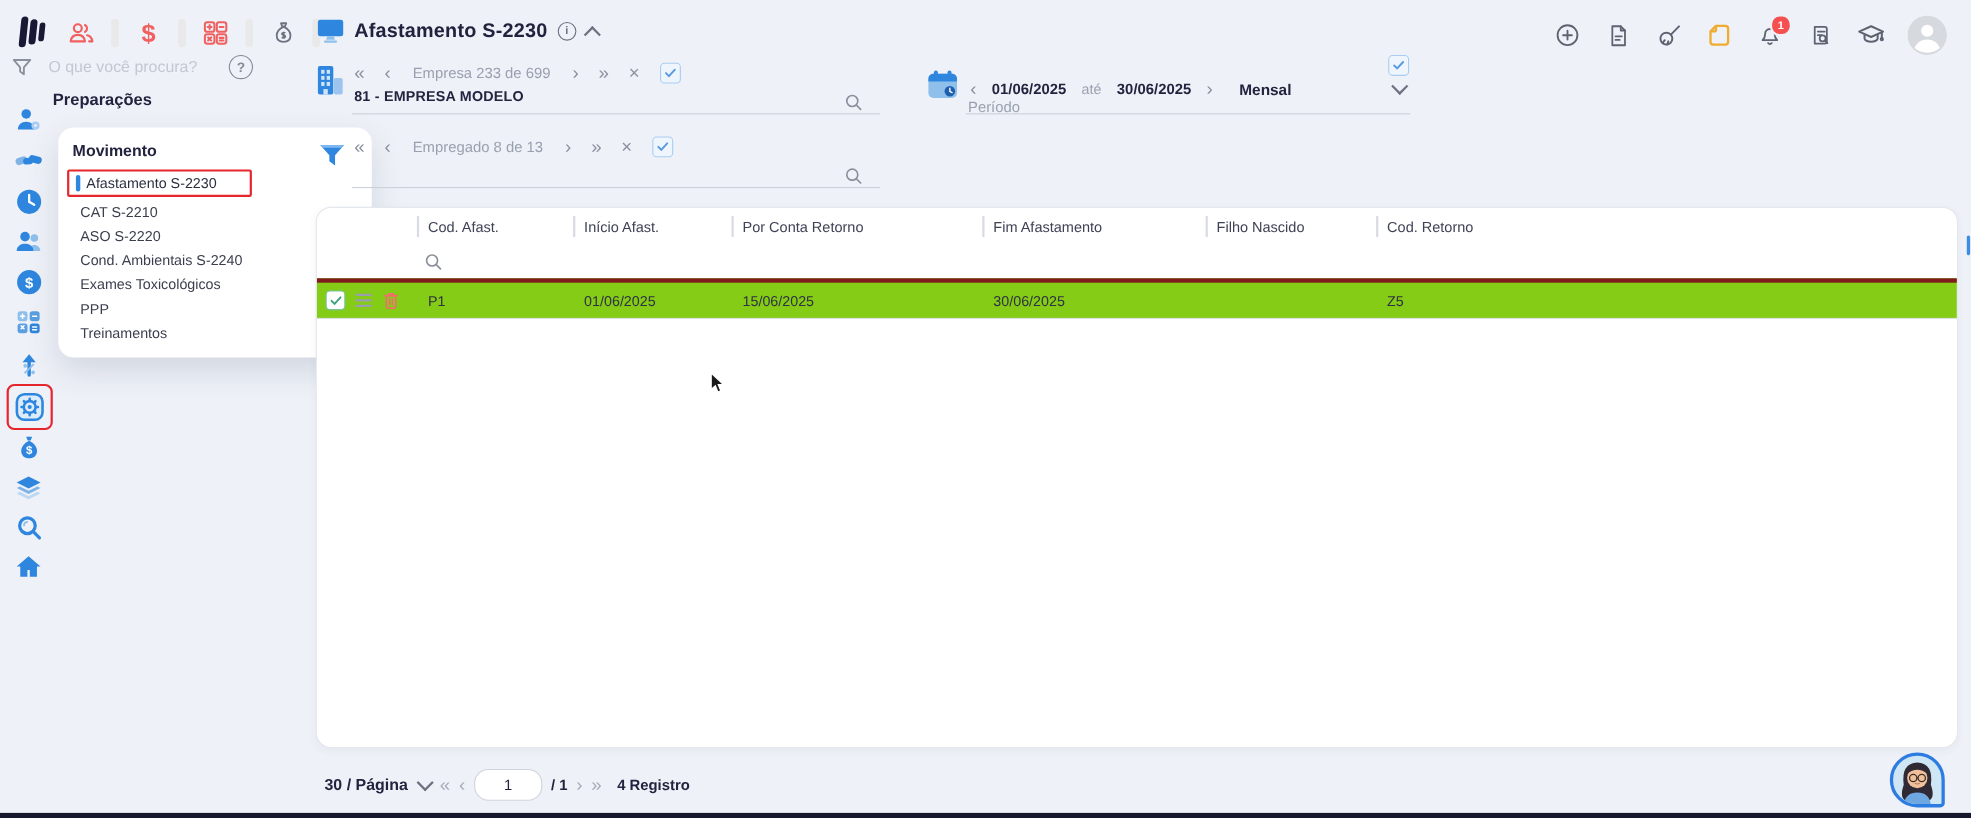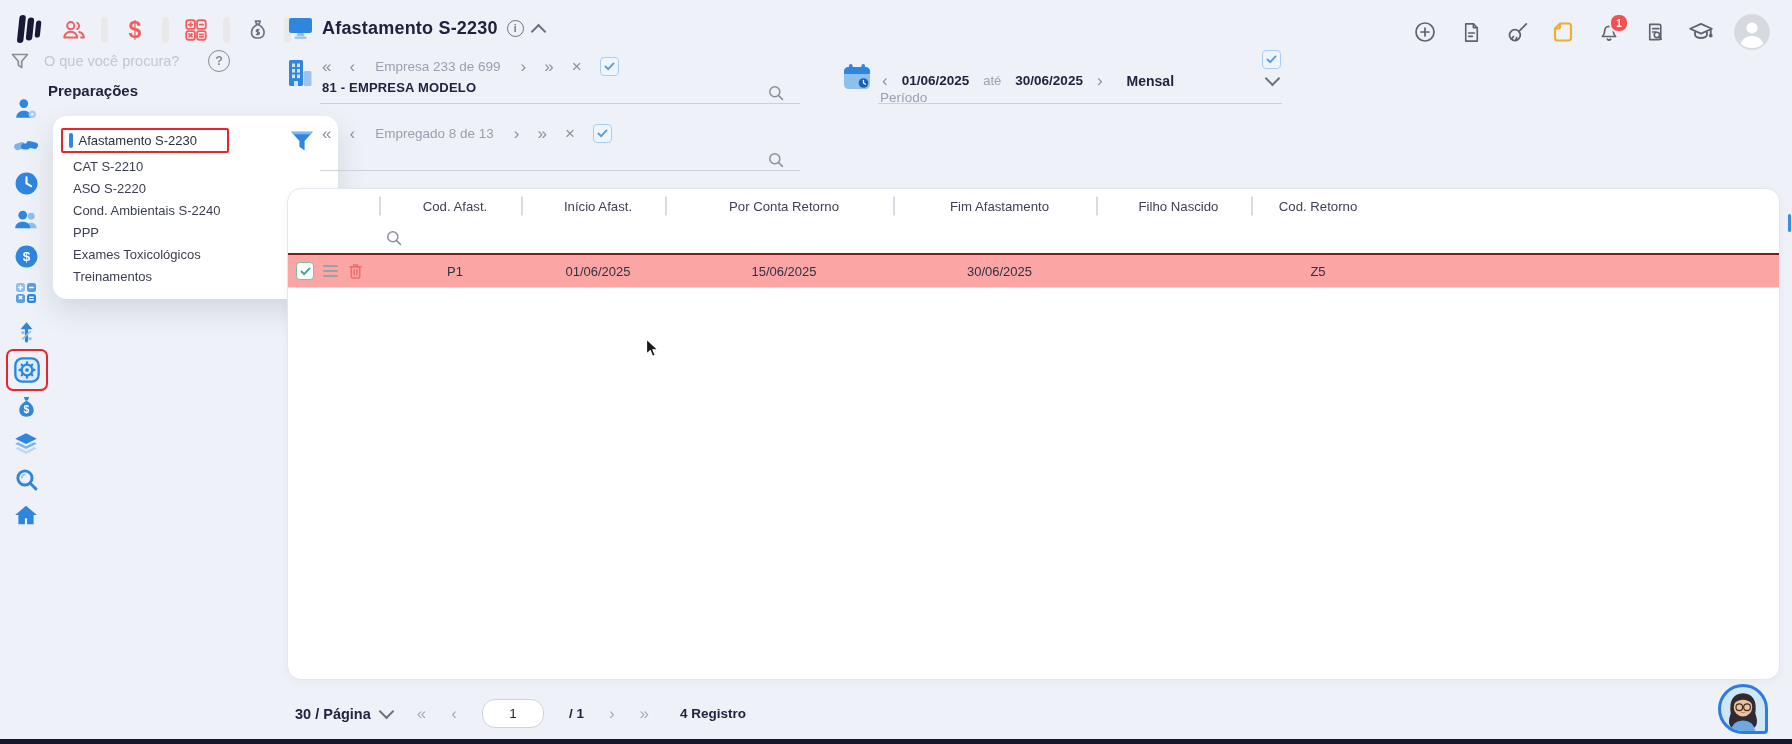--- a/index.html
+++ b/index.html
@@ -82,38 +82,38 @@
   .date-val{font-size:13.5px;font-weight:600;color:#23233f;}
   #period-until{font-size:13px;color:#9aa0b0;}
   #period-mode{font-size:14px;font-weight:bold;color:#23233f;margin-left:10px;}
   #period-cb{left:1262px;top:50px;}
   #period-line{left:878px;top:103px;width:404px;}
   #period-chevron{margin-left:auto;margin-right:4px;}
 
   
   #card{left:287px;top:188px;width:1493px;height:492px;background:#fff;border-radius:14px;
       border:1px solid #e4e7ed;box-shadow:0 2px 8px rgba(60,70,100,.05);box-sizing:border-box;overflow:hidden;}
-  .tr-flex{display:flex;align-items:center;text-align:center;}
+  .tr-flex{display:flex;align-items:center;}
   #thead{height:34px;padding-left:91px;}
   .th{position:relative;font-size:13.2px;color:#3f4254;font-weight:500;padding-left:10px;box-sizing:border-box;}
   .th::before{content:"";position:absolute;left:0;top:50%;transform:translateY(-50%);
       width:2px;height:19px;background:#d8dbe3;}
   .c0{width:142px;}.c1{width:144px;}.c2{width:228px;}.c3{width:203px;}
   .c4{width:155px;}.c5{width:124px;}.c6{flex:1;}
   #tsearch{height:30px;padding-left:98px;}
-  #trow{height:32px;background:#fca5a5;border-bottom:1px solid #dde0e6;border-top:2px solid #7f1d1d;}
+  #trow{height:32px;background:#84cc16;border-bottom:1px solid #dde0e6;border-top:4px solid #7f1d1d;}
   #row-actions{width:91px;display:flex;align-items:center;gap:9px;padding-left:8px;box-sizing:border-box;}
   .td{font-size:13px;color:#2f3242;padding-left:10px;box-sizing:border-box;white-space:nowrap;}
   .cb-green{width:18px;height:18px;border-radius:4px;background:#fff;border:1.6px solid #79c2a0;
       display:flex;align-items:center;justify-content:center;box-sizing:border-box;}
   .burger{display:flex;flex-direction:column;gap:3px;}
   .burger span{width:15px;height:2px;border-radius:1px;background:#9aa0ab;}
 
   
-  #pager{left:295px;top:699px;display:flex;align-items:center;gap:25px;}
+  #pager{left:295px;top:699px;display:flex;align-items:center;gap:8px;}
   #per-page{font-size:14.5px;font-weight:600;color:#23233f;display:flex;align-items:center;gap:10px;}
   .pg-arr{color:#a7acb8;font-size:17px;cursor:pointer;}
   #page-input{width:56px;height:25px;border:1px solid #cfd4dc;border-radius:13px;text-align:center;
       font-size:13.5px;font-family:inherit;color:#23233f;outline:none;background:#fff;}
   #page-total{font-size:13.5px;font-weight:600;}
   #reg-count{font-size:13.5px;font-weight:bold;color:#23233f;margin-left:6px;}
 
   
   #cursor{left:645px;top:338px;pointer-events:none;}
   #chat-avatar{left:1718px;top:684px;width:50px;height:50px;border-radius:50% 50% 4px 50%;
@@ -319,38 +319,39 @@
   <path d="M7.5 10.2a3.2 3.2 0 012.8-3" stroke="#8fc0ec" stroke-width="1.6"></path>
     </svg>
 </div>
 <div class="abs rail-ic" style="top:502px">
   <svg width="26" height="26" viewBox="0 0 24 24" fill="#2e86de">
       <path d="M12 3.5L2 12h3v8.5h6v-5.5h2v5.5h6V12h3z"></path>
     </svg>
 </div>
 
 <div class="abs" id="menu-panel">
+  <div id="menu-title">Movimento</div>
   <div class="menu-item selected">
     <span class="selbar"></span>
     <span>Afastamento S-2230</span>
   </div>
   <div class="menu-item">
       <span>CAT S-2210</span>
     </div>
   <div class="menu-item">
       <span>ASO S-2220</span>
     </div>
   <div class="menu-item">
       <span>Cond. Ambientais S-2240</span>
     </div>
   <div class="menu-item">
+      <span>Exames Toxicológicos</span>
+    </div>
+  <div class="menu-item">
       <span>PPP</span>
-    </div>
-  <div class="menu-item">
-      <span>Exames Toxicológicos</span>
     </div>
   <div class="menu-item">
       <span>Treinamentos</span>
     </div>
 </div>
 
 <div class="abs" id="page-head">
   <svg width="25" height="23" viewBox="0 0 25 23">
     <rect x="1" y="1" width="23" height="15" rx="2.2" fill="#2e86de"></rect>
     <path d="M9.5 16h6l1 3.2h-8z" fill="#8fc0ec"></path>

